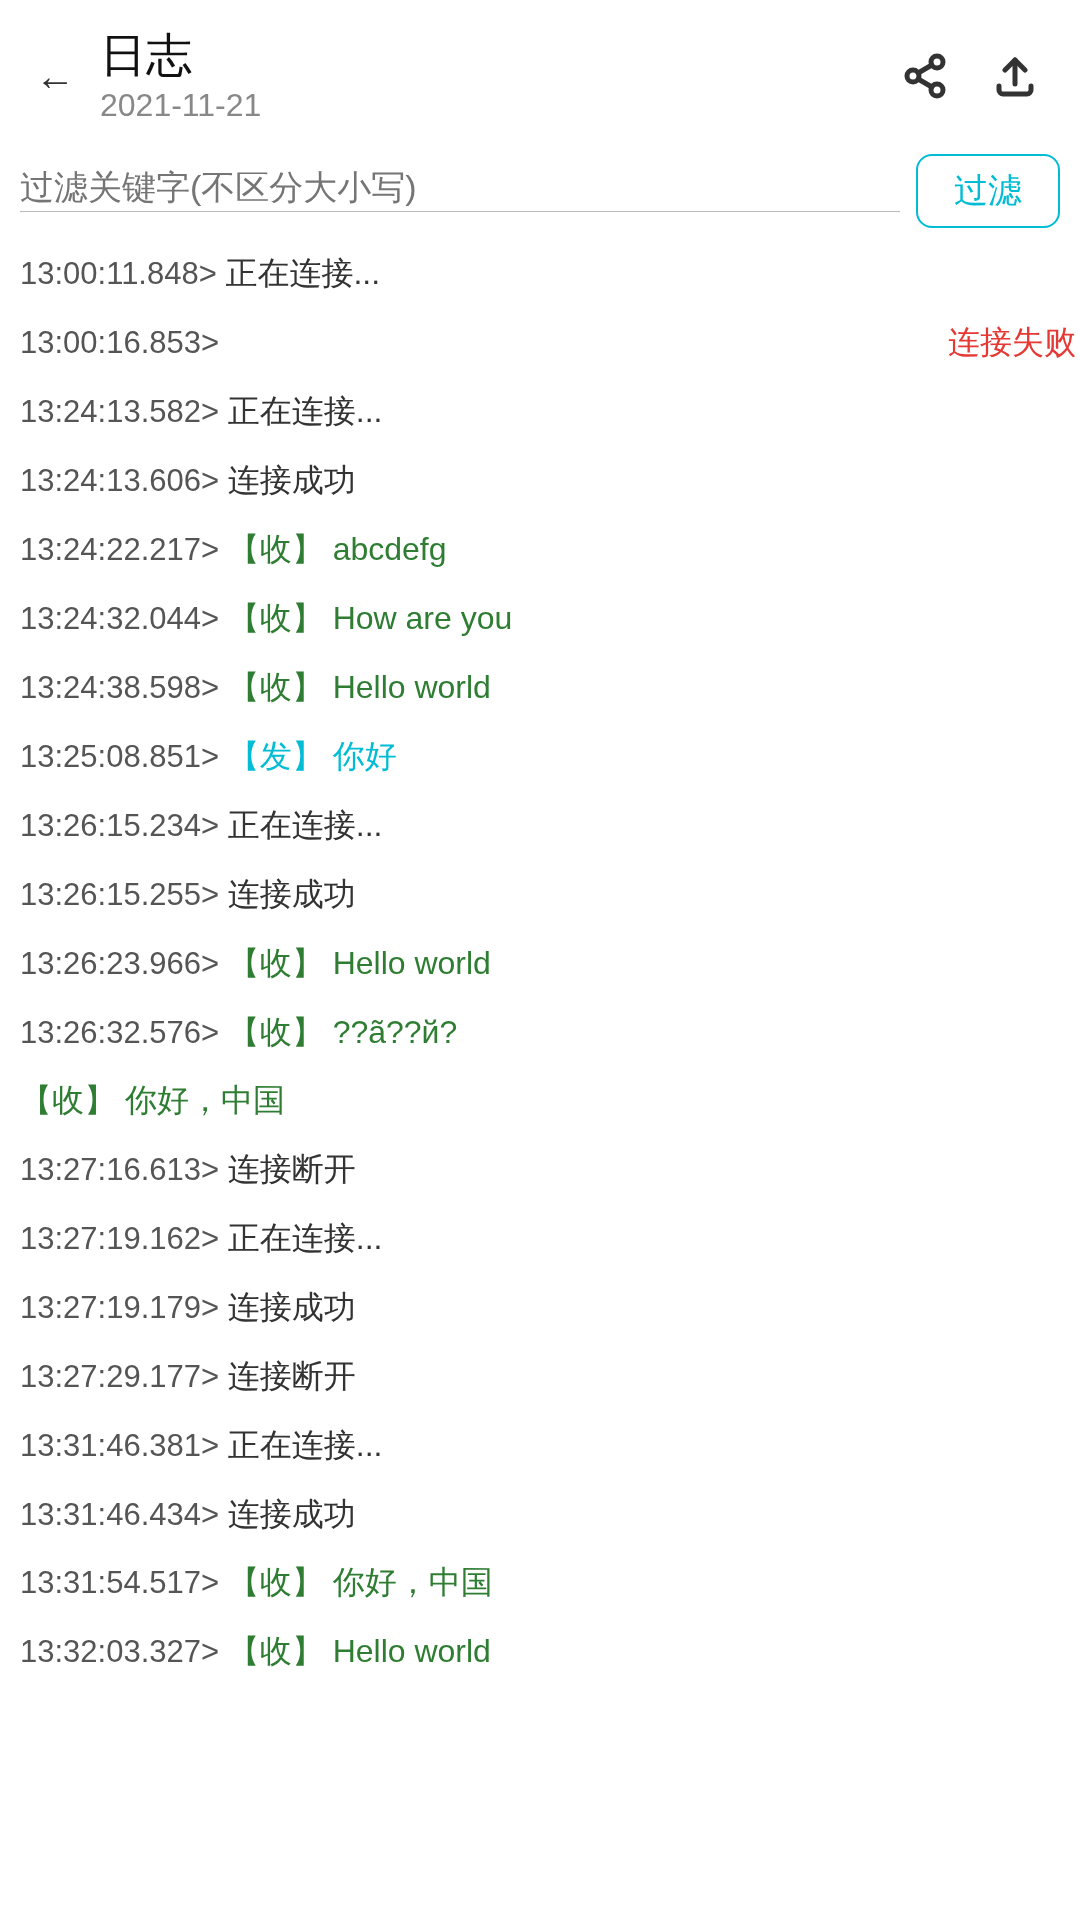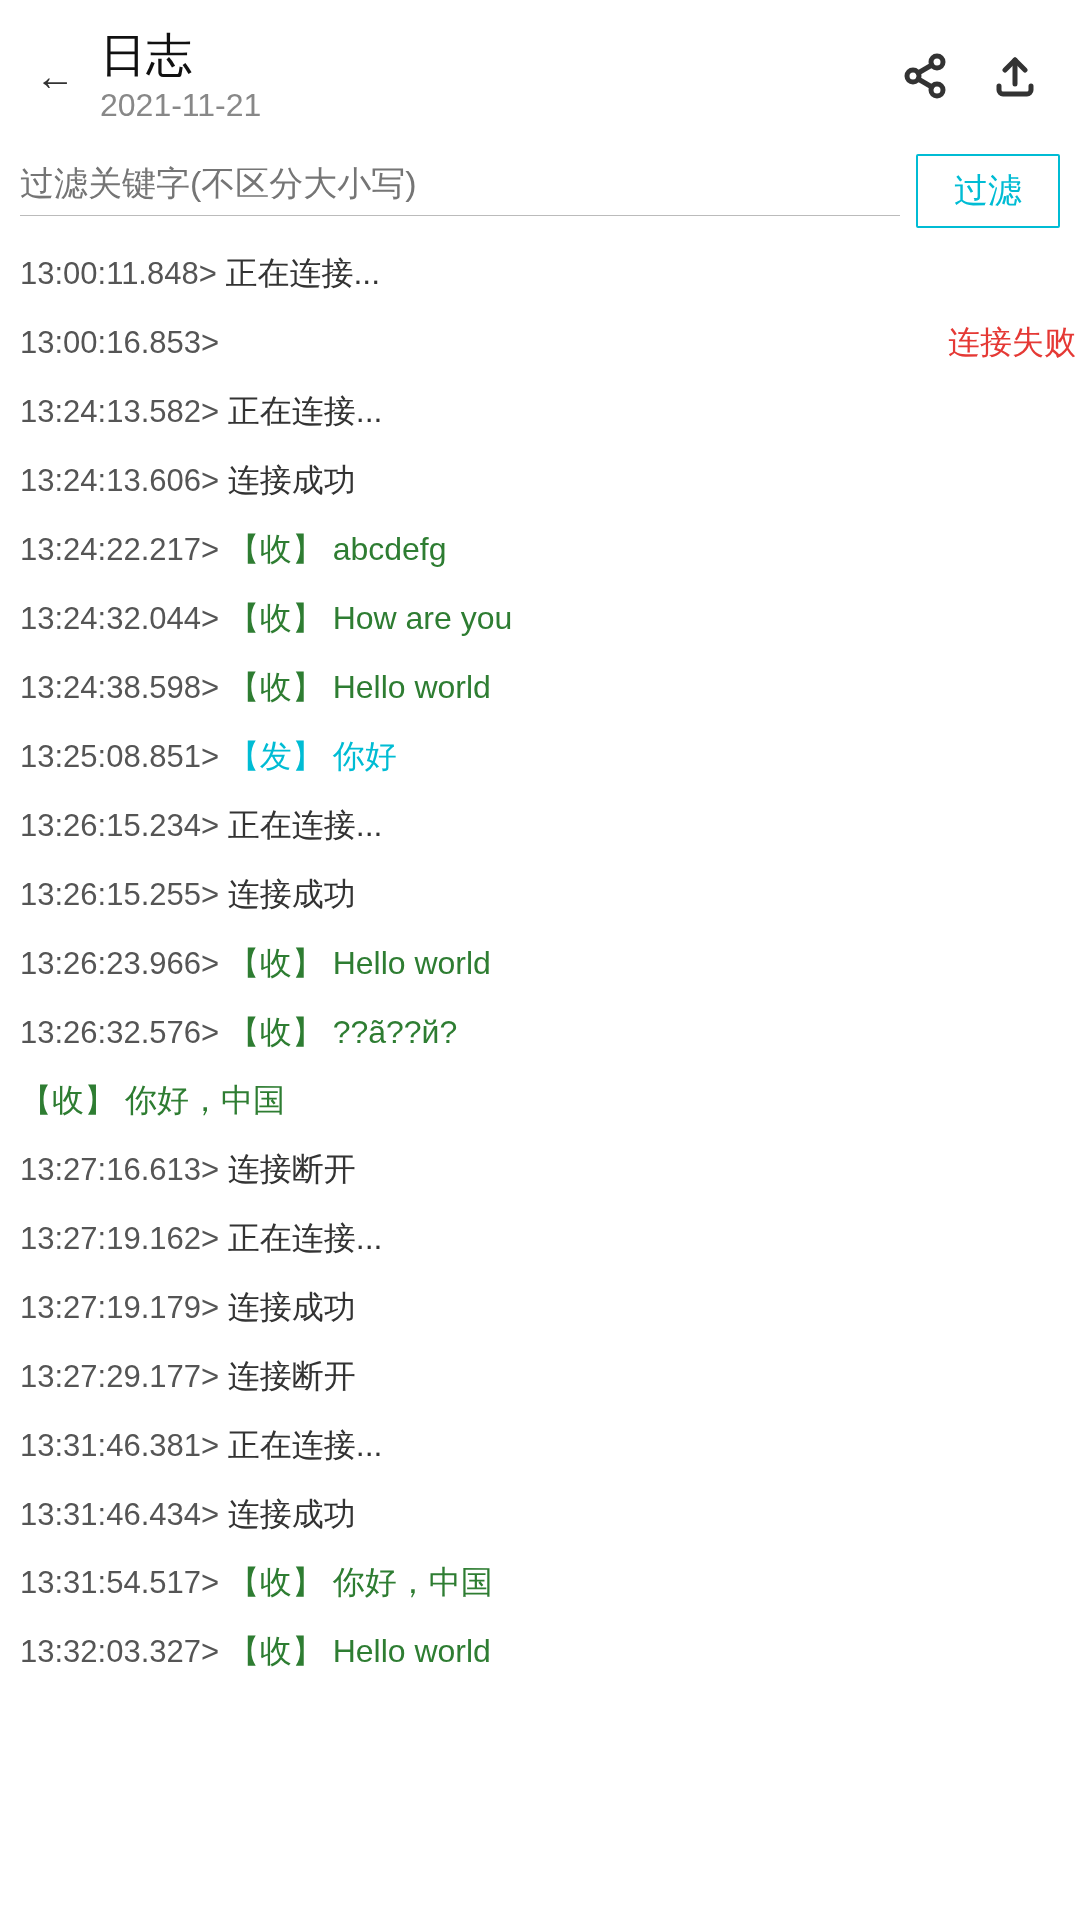--- a/index.html
+++ b/index.html
@@ -73,37 +73,37 @@
     
     .filter-bar {
       display: flex;
       align-items: center;
       padding: 10px 20px 0 20px;
       gap: 16px;
     }
     .filter-input-wrap {
       flex: 1;
       border-bottom: 1.5px solid #bbb;
-      padding-bottom: 12px;
+      padding-bottom: 4px;
     }
     .filter-input {
       width: 100%;
       border: none;
       outline: none;
       font-size: 34px;
       color: #aaa;
       background: transparent;
     }
     .filter-btn {
       border: 2px solid #00bcd4;
       color: #00bcd4;
       background: transparent;
       padding: 12px 36px;
       font-size: 34px;
-      border-radius: 2px;
+      border-radius: 16px;
       cursor: pointer;
       flex-shrink: 0;
       margin-bottom: -2px;
     }
 
     
     .log-list {
       padding: 24px 4px 40px 20px;
     }
     .log-entry {

